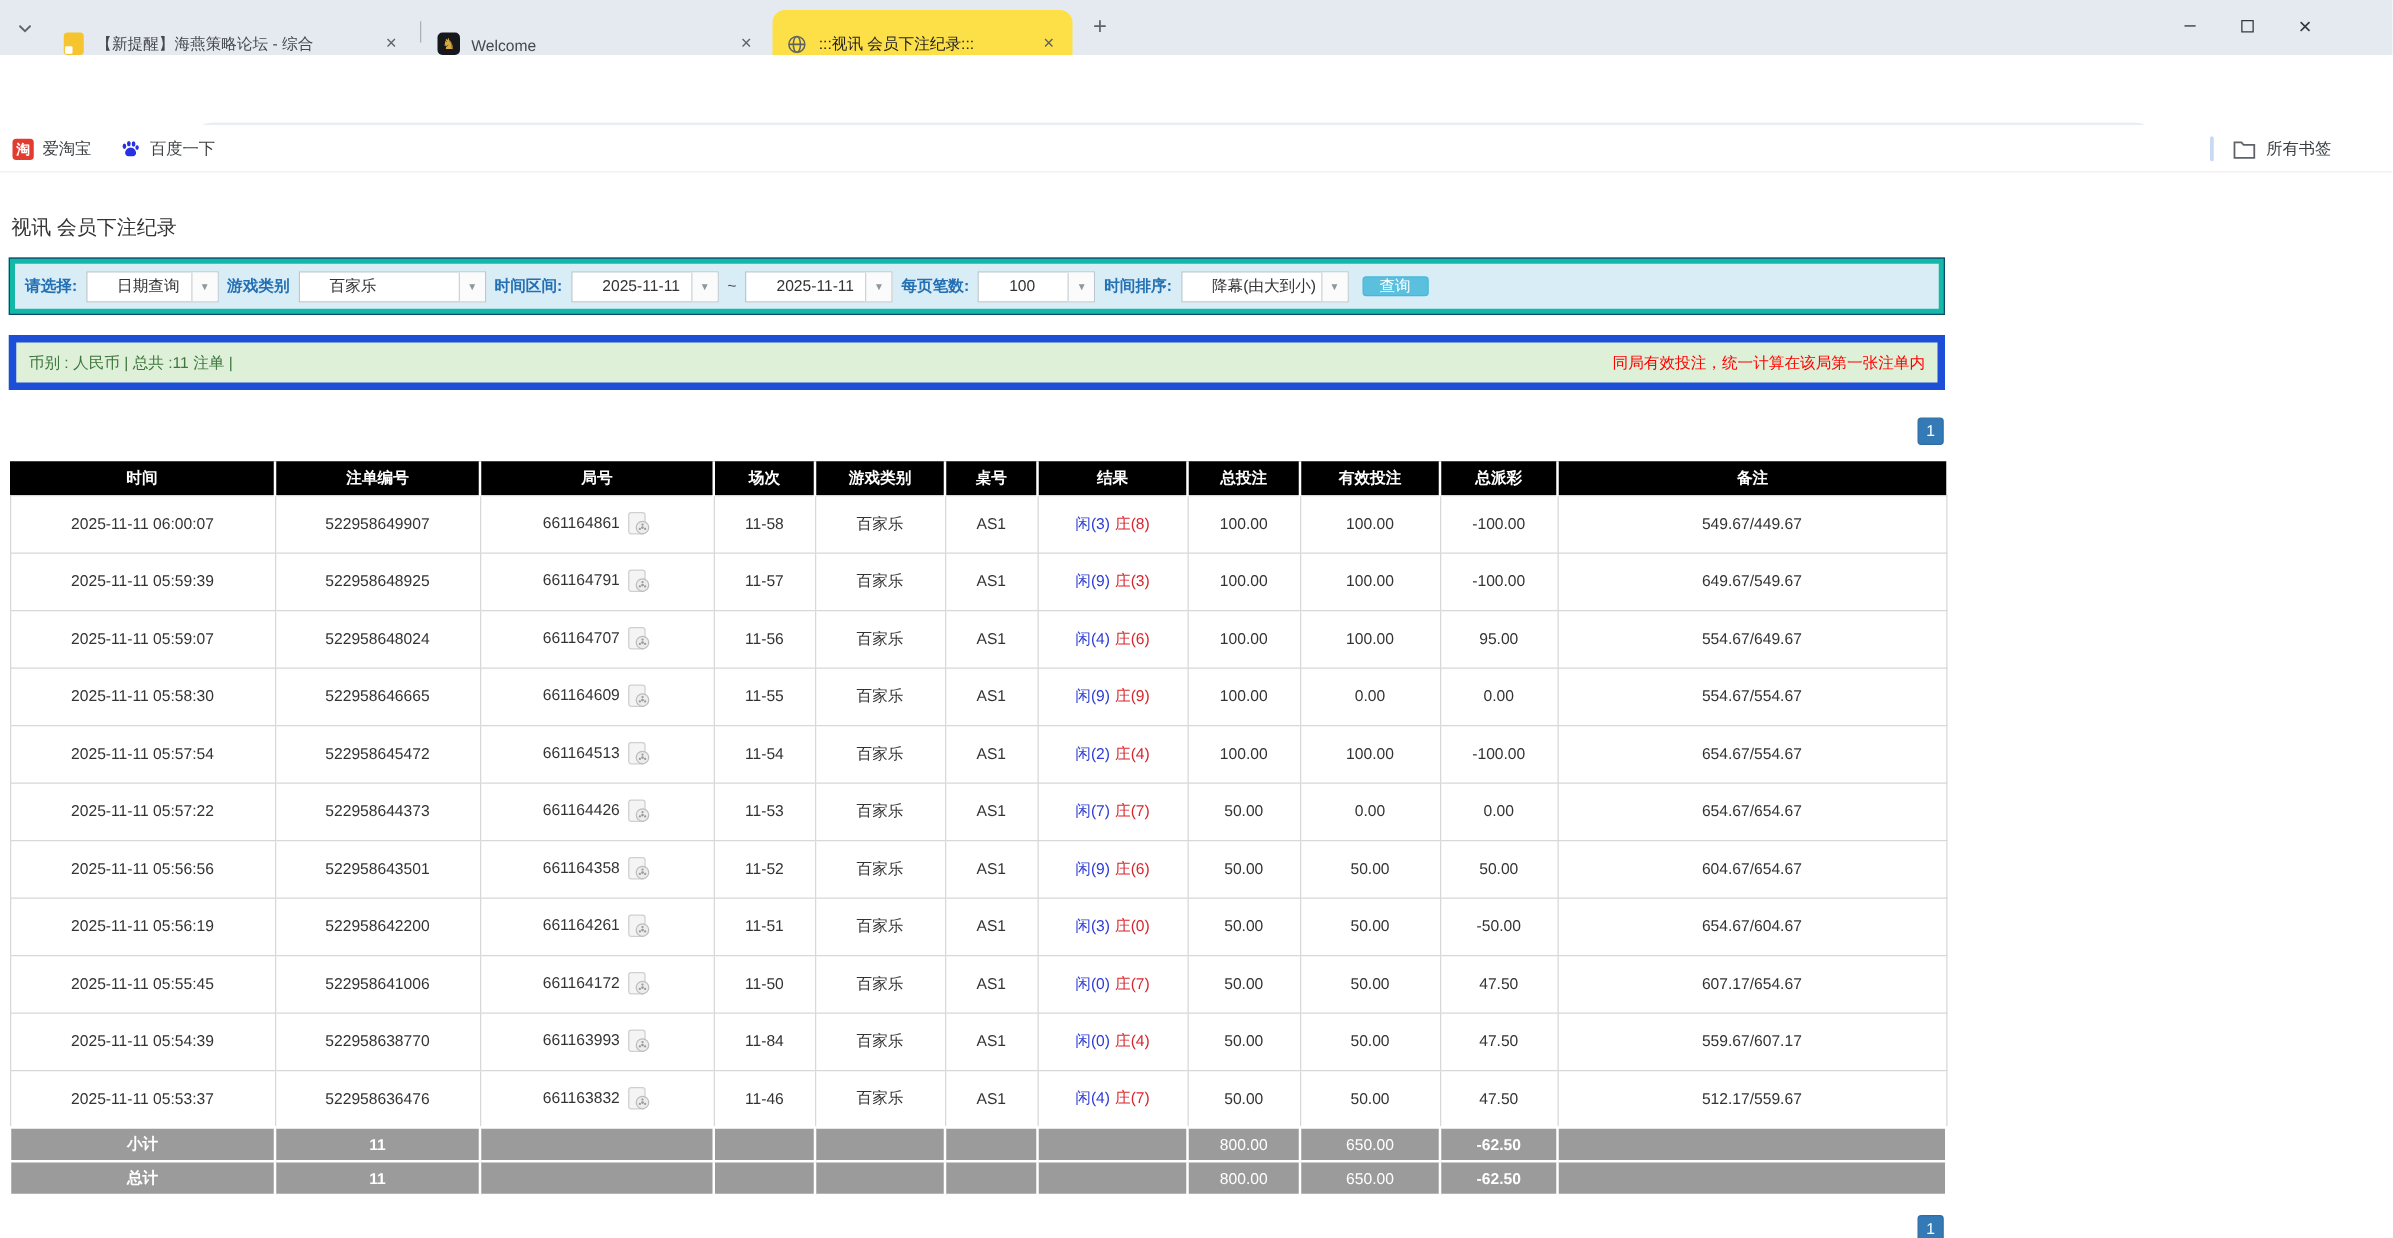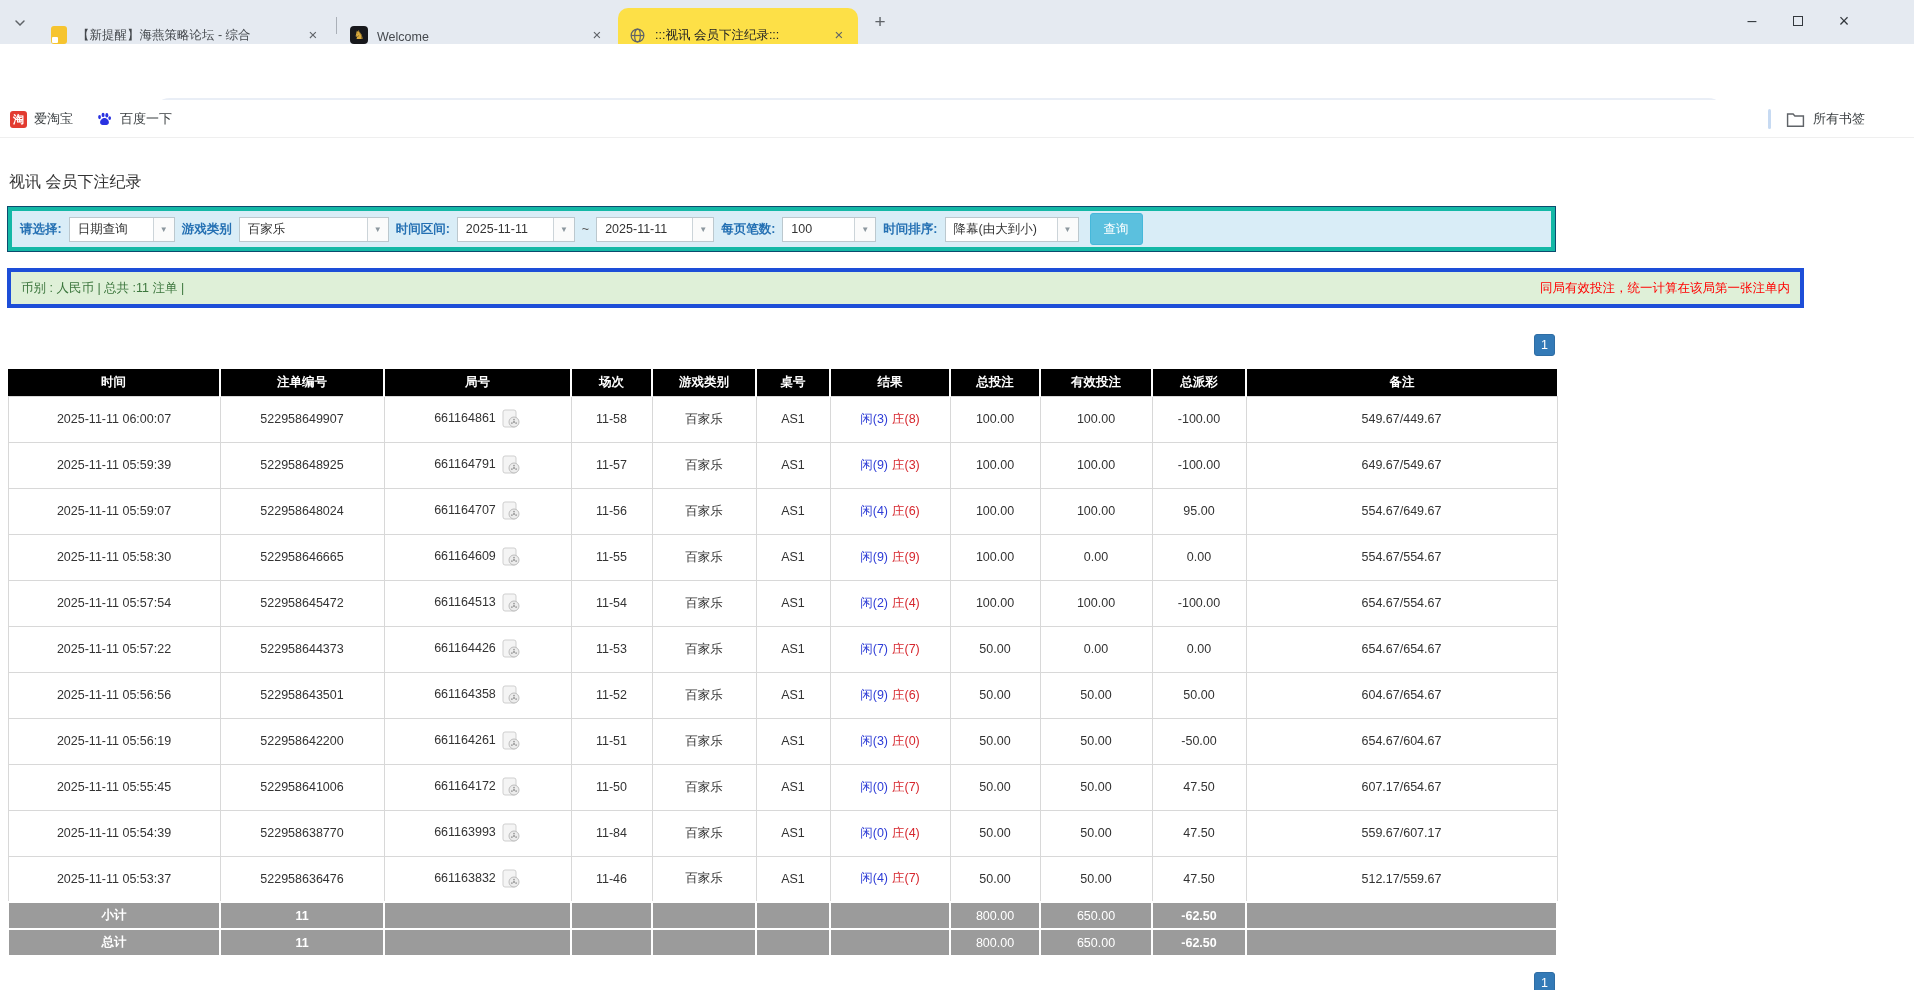--- a/index.html
+++ b/index.html
@@ -31,24 +31,24 @@
   .bookmarks-bar { position:absolute; left:0; top:100px; width:1914px; height:38px; background:#fff; border-bottom:1px solid #efefef; }
   .bookmark { position:absolute; top:8px; height:22px; display:flex; align-items:center; font-size:13px; color:#3c4043; }
   .bm-taobao-icon { width:17px; height:17px; background:#e23b30; border-radius:3px; color:#fff; font-size:11px; font-weight:bold; display:flex; align-items:center; justify-content:center; margin-right:7px; }
   .bm-sep { position:absolute; left:1768px; top:9px; width:3px; height:20px; background:#c7daf2; border-radius:2px; }
   
   .page-title { position:absolute; left:9px; top:172px; font-size:16px; color:#333; }
   .filter-wrap { position:absolute; left:7px; top:206px; width:1549px; border:1px solid #0c4a6e; background:#14b8a6; padding:4px; }
   .filter-bar { background:#d9edf7; height:36px; display:flex; align-items:center; padding:0 8px; gap:7px; font-size:12.5px; }
   .filter-label { color:#2470b3; font-weight:bold; white-space:nowrap; }
   .combo { display:inline-flex; height:25px; background:#fff; border:1px solid #bcc8ce; align-items:stretch; }
-  .combo .combo-val { padding:0 8px; line-height:23px; font-size:12.5px; color:#333; flex:1; white-space:nowrap; overflow:hidden; }
+  .combo .combo-val { padding:0 24px; line-height:23px; font-size:12.5px; color:#333; flex:1; white-space:nowrap; overflow:hidden; }
   .combo .combo-arrow { width:21px; border-left:1px solid #ccd4d9; background:#fbfbfb; color:#8c979e; font-size:8px; display:flex; align-items:center; justify-content:center; }
-  .btn-search { margin-left:4px; height:32px; padding:0 13px; background:#5bc0de; color:#fff; border:1px solid #46b8da; border-radius:3px; font-size:12.5px; display:flex; align-items:center; }
-  .summary-bar { position:absolute; left:7px; top:268px; width:1797px; height:37px; background:#dff0d8; border:4px solid #1d4ed8; display:flex; align-items:center; justify-content:space-between; padding:16px 10px; font-size:12.5px; }
+  .btn-search { margin-left:4px; height:16px; padding:0 13px; background:#5bc0de; color:#fff; border:1px solid #46b8da; border-radius:3px; font-size:12.5px; display:flex; align-items:center; }
+  .summary-bar { position:absolute; left:7px; top:268px; width:1549px; height:37px; background:#dff0d8; border:6px solid #1d4ed8; display:flex; align-items:center; justify-content:space-between; padding:16px 10px; font-size:12.5px; }
   .summary-left { color:#3c763d; }
   .summary-right { color:#ff0000; }
   .page-btn { position:absolute; width:21px; height:22px; background:#337ab7; border:1px solid #2e6da4; border-radius:3px; color:#fff; font-size:12.5px; display:flex; align-items:center; justify-content:center; }
   .page-btn-top { left:1534px; top:334px; }
   .page-btn-bottom { left:1534px; top:972px; }
   
   .bet-table { position:absolute; left:7px; top:369px; width:1549px; border-collapse:collapse; table-layout:fixed; }
   .bet-table th { background:#000; color:#fff; font-size:12.5px; font-weight:bold; height:27px; text-align:center; border-left:2px solid #fff; }
   .bet-table th:first-child { border-left:none;margin-left:36px; }
   .bet-table tbody td { background:#fff; border:1px solid #d8d8d8; height:46px; font-size:12.5px; color:#333; text-align:center; overflow:hidden; white-space:nowrap; }

